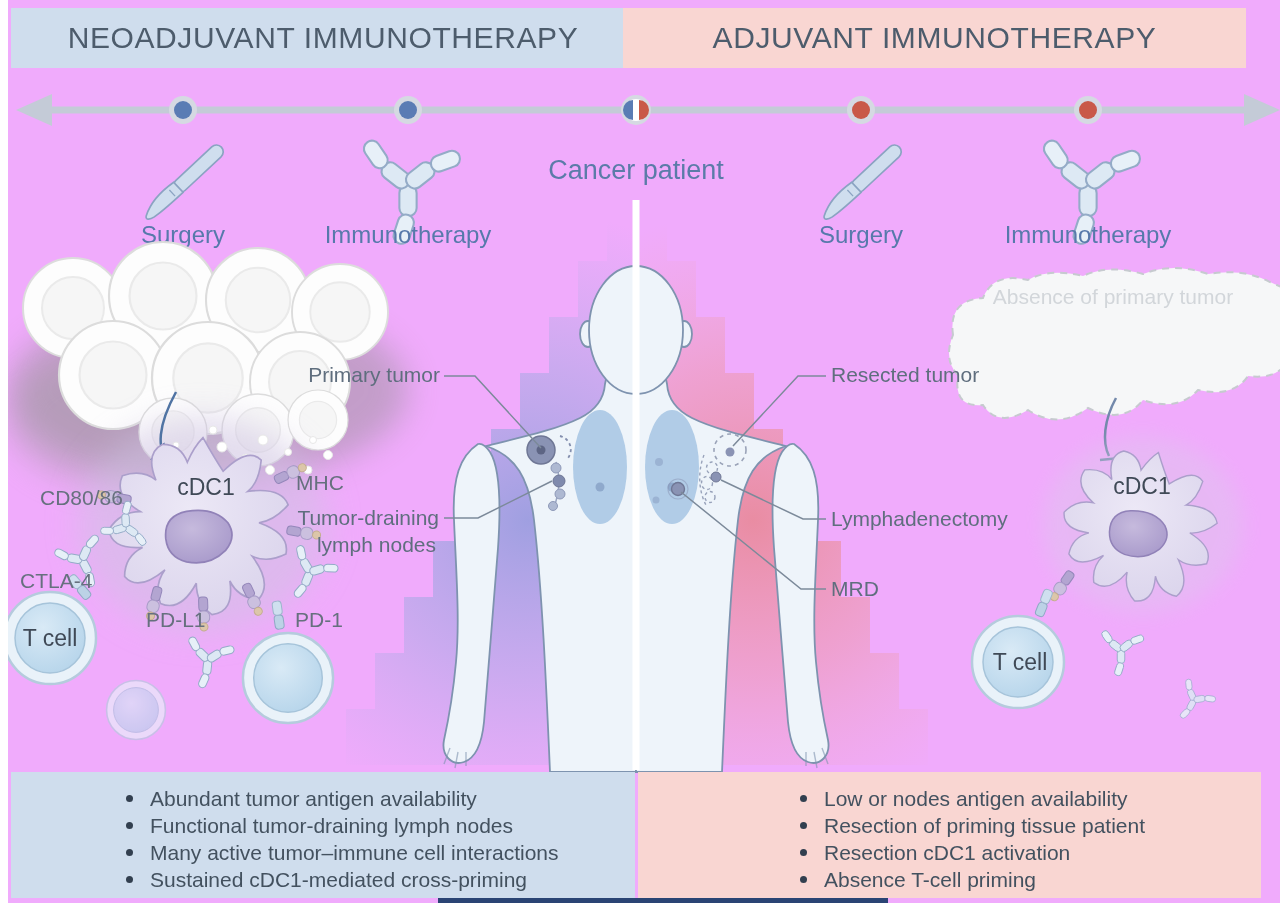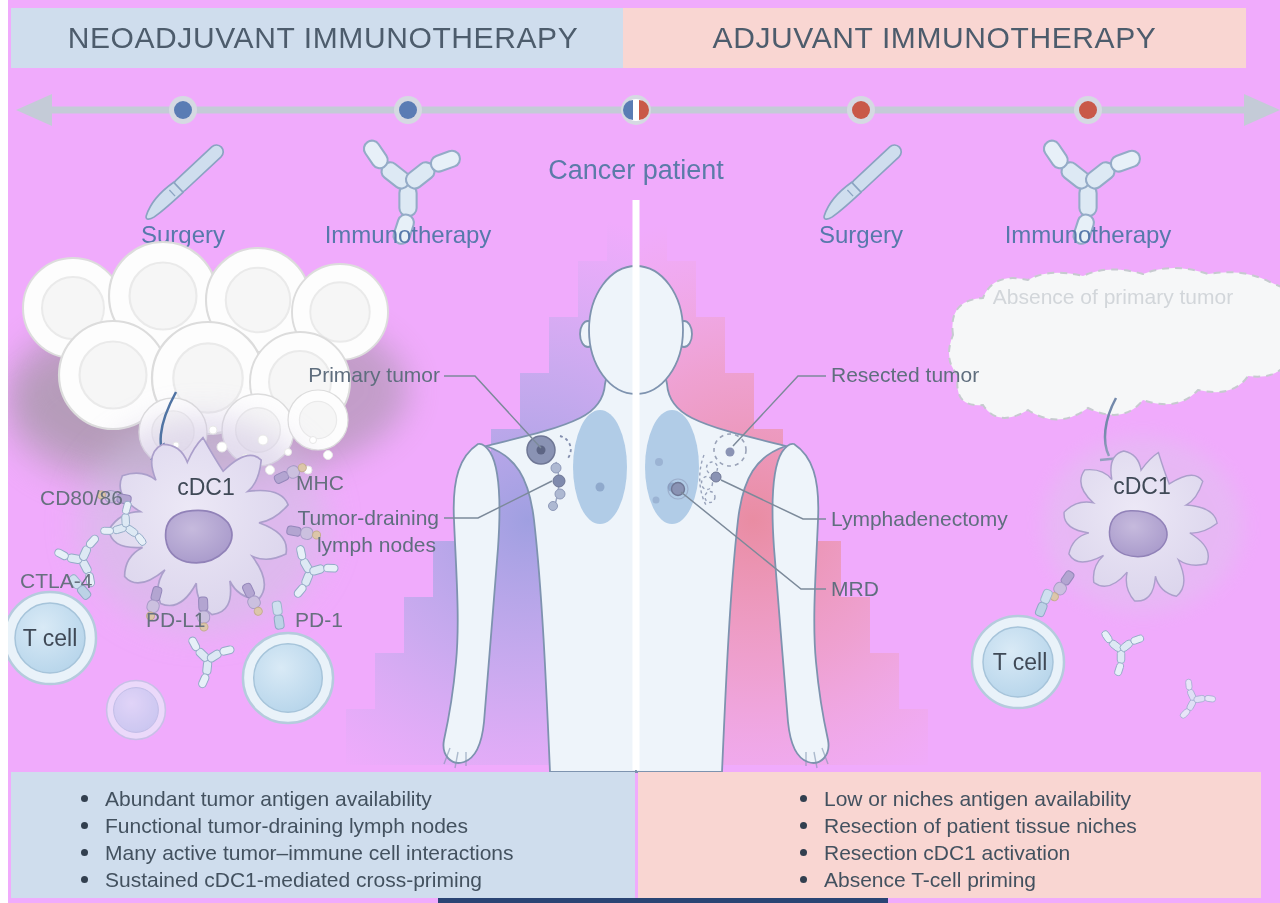--- a/index.html
+++ b/index.html
@@ -7,21 +7,21 @@
          font-family:"Liberation Sans",sans-serif;overflow:hidden;margin-left:8px;}
   .hdr{position:absolute;top:8px;height:60px;display:flex;align-items:center;
        justify-content:center;font-size:30px;letter-spacing:.6px;color:#4d5c6c;}
   .hdr-left{left:3px;width:624px;background:#cfdded;}
   .hdr-right{left:615px;width:623px;background:#f9d6d2;}
   svg.fig{position:absolute;left:0;top:0;}
   .panel{position:absolute;top:772px;height:126px;color:#43515f;font-size:21px;}
   .panel-left{left:3px;width:624px;background:#cfdded;}
   .panel-right{left:630px;width:623px;background:#f9d6d2;}
   .panel ul{margin:13px 0 0 0;list-style:none;}
-  .panel-left ul{padding-left:68px;}
+  .panel-left ul{padding-left:113px;}
   .panel-right ul{padding-left:160px;}
   .panel li{line-height:27px;position:relative;padding-left:26px;}
   .panel li::before{content:"";position:absolute;left:2px;top:10px;width:7px;height:7px;
                     border-radius:50%;background:#323f4f;}
   .crop-bar{position:absolute;left:430px;top:898px;width:450px;height:5px;background:#2a4474;}
   text{font-family:"Liberation Sans",sans-serif;}
   .lbl-blue{fill:#5779ab;font-size:24px;}
   .lbl-title{fill:#5b7ba8;font-size:27px;}
   .lbl-ann{fill:#5f6e7e;font-size:21px;}
   .lbl-cell{fill:#3f4956;font-size:23px;}
@@ -326,21 +326,21 @@
   <div class="panel panel-left">
     <ul>
       <li>Abundant tumor antigen availability</li>
       <li>Functional tumor-draining lymph nodes</li>
       <li>Many active tumor–immune cell interactions</li>
       <li>Sustained cDC1-mediated cross-priming</li>
     </ul>
   </div>
   <div class="panel panel-right">
     <ul>
-      <li>Low or niches antigen availability</li>
-      <li>Resection of patient tissue niches</li>
+      <li>Low or nodes antigen availability</li>
+      <li>Resection of priming tissue patient</li>
       <li>Resection cDC1 activation</li>
       <li>Absence T-cell priming</li>
     </ul>
   </div>
 
   <div class="crop-bar"></div>
 </div>
 
 </body></html>

